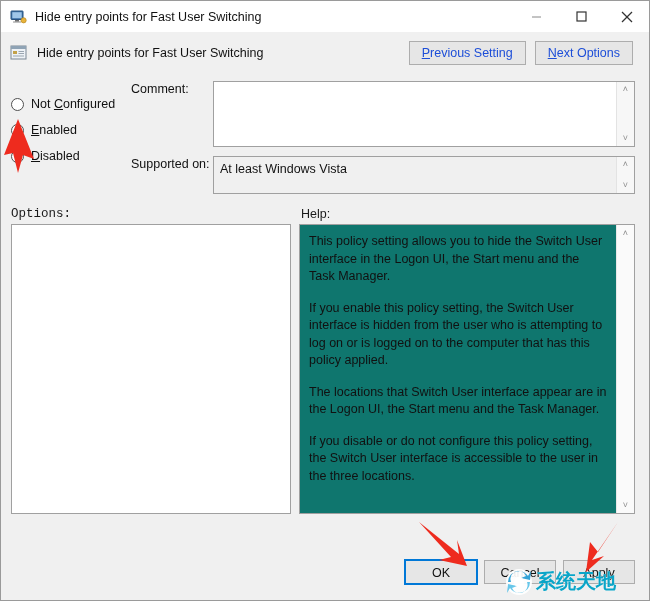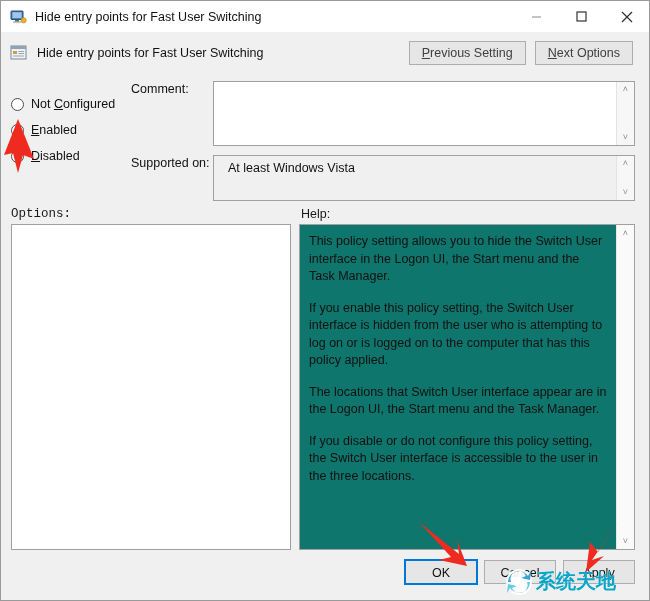--- a/index.html
+++ b/index.html
@@ -84,21 +84,21 @@
     color: #111;
     flex: 1;
     white-space: nowrap;
   }
   .nav-buttons { display: flex; gap: 9px; }
   .btn {
     font-family: "Liberation Sans", sans-serif;
     font-size: 12.5px;
     background: #e6e6e6;
     border: 1px solid #adadad;
-    color: #404040;
+    color: #1d4ed8;
     padding: 0 12px;
     height: 24px;
     line-height: 22px;
     box-sizing: border-box;
     text-align: center;
     white-space: nowrap;
   }
   .btn u { text-decoration: underline; }
 
   
@@ -144,21 +144,21 @@
   .radio-label { font-size: 12.5px; color: #111; white-space: nowrap; }
   .radio-label u { text-decoration: underline; }
 
   .fields-col {
     flex: 1;
     display: flex;
     flex-direction: column;
   }
   .field-row { display: flex; }
   .field-row.comment { height: 66px; }
-  .field-row.supported { height: 46px; margin-top: 9px; }
+  .field-row.supported { height: 38px; margin-top: 9px; }
   .field-label {
     width: 82px;
     flex: none;
     font-size: 12.5px;
     color: #111;
     padding-top: 1px;
     white-space: nowrap;
   }
   .field-box {
     flex: 1;
@@ -169,21 +169,20 @@
     position: relative;
   }
   .field-box.readonly { background: #f0f0f0; }
   .field-content {
     flex: 1;
     padding: 4px 6px;
     font-size: 12.5px;
     color: #111;
     overflow: hidden;
     line-height: 16px;
-    margin-left: 8px;
   }
   .vscroll {
     width: 17px;
     flex: none;
     background: #f7f7f7;
     border-left: 1px solid #e3e3e3;
     display: flex;
     flex-direction: column;
     justify-content: space-between;
     align-items: center;
@@ -262,20 +261,21 @@
   
   .footer {
     height: 50px;
     min-height: 50px;
     display: flex;
     align-items: center;
     justify-content: flex-end;
     padding: 0 14px 6px 0;
     box-sizing: border-box;
     gap: 7px;
+    margin-top: 36px;
   }
   .fbtn {
     font-family: "Liberation Sans", sans-serif;
     font-size: 12.5px;
     background: #e6e6e6;
     border: 1px solid #adadad;
     color: #111;
     width: 72px;
     height: 24px;
     line-height: 22px;

